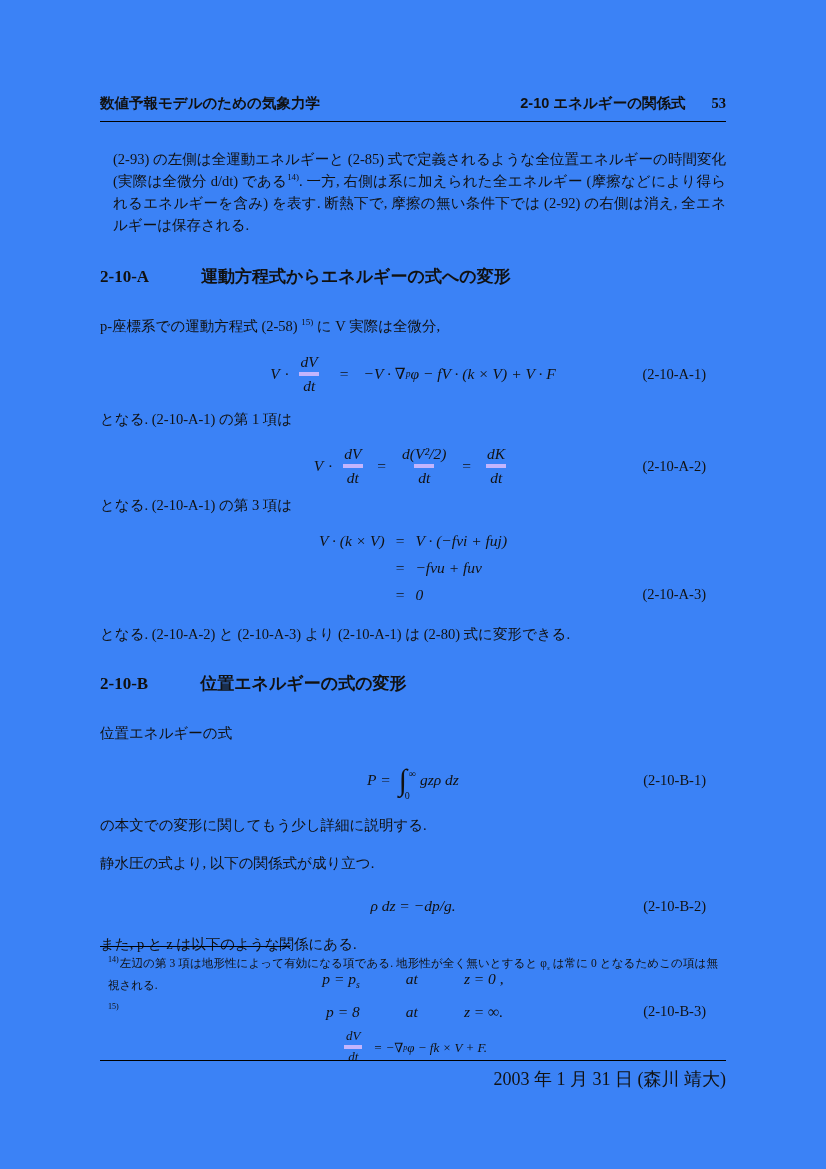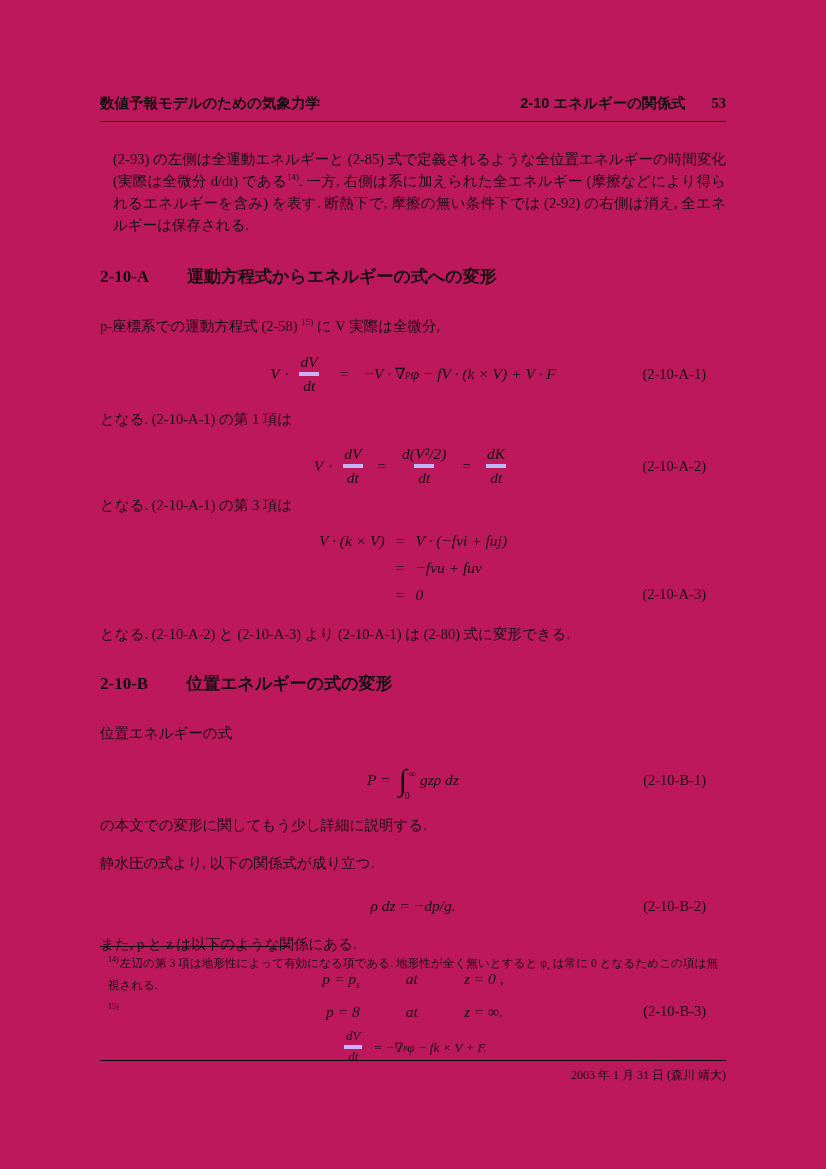--- a/index.html
+++ b/index.html
@@ -1,34 +1,34 @@
 <!DOCTYPE html>
 <html lang="ja"><head>
 <meta charset="utf-8">
 <style>
   html,body{margin:0;padding:0;background:#ffffff;}
   .page{
-    position:relative;width:826px;height:1169px;background:#be185d;
+    position:relative;width:826px;height:1169px;background:#3b82f6;
     font-family:"Liberation Serif","DejaVu Serif",serif;color:#111111;
     overflow:hidden;
   }
   .content{padding:92px 100px 0 100px;font-size:14.5px;line-height:22px;}
 
   
   .hdr{display:flex;justify-content:space-between;align-items:baseline;
        font-weight:bold;font-size:14.5px;padding-bottom:7px;border-bottom:1.6px solid #000;}
   .hdr .jp{font-family:"Liberation Sans","DejaVu Sans",sans-serif;}
   .hdr-right{display:flex;gap:26px;align-items:baseline;}
 
   
   .para{margin:26px 0 0 13px;text-align:justify;line-height:22px;}
   .fnref{font-size:0.62em;vertical-align:super;line-height:0;}
 
   
-  .sec{display:flex;align-items:flex-end;gap:38px;margin-top:30px;font-weight:bold;font-size:17px;line-height:21px;}
+  .sec{display:flex;align-items:flex-end;gap:52px;margin-top:30px;font-weight:bold;font-size:17px;line-height:21px;}
   .sec .sec-title{font-family:"Liberation Sans","DejaVu Sans",sans-serif;}
 
   .plain{margin-top:28px;line-height:22px;}
   .plain-tight{margin-top:12px;line-height:22px;}
   .plain-b{margin-top:14px;line-height:22px;}
 
   
   .eq{position:relative;display:flex;justify-content:center;align-items:center;
       font-size:15.5px;min-height:44px;}
   .m{font-style:italic;}
@@ -60,21 +60,21 @@
   
   .footnotes{position:absolute;left:100px;right:100px;top:946px;font-size:11.5px;line-height:17px;}
   .fn-rule{width:190px;border-top:1px solid #000;margin-bottom:4px;}
   .fn-text{margin:8px;text-align:justify;}
   .fn-marker{font-size:0.7em;vertical-align:super;line-height:0;margin-right:1px;}
   .fn-eq{min-height:40px;font-size:13px;margin-top:8px;justify-content:center;}
 
   
   .footer{position:absolute;left:100px;right:100px;top:1060px;}
   .footer-rule{border-top:1px solid #000;}
-  .footer-date{text-align:right;font-size:12px;margin-top:6px;}
+  .footer-date{text-align:right;font-size:18px;margin-top:6px;}
 </style>
 </head>
 <body>
 
 <div class="page">
   <div class="content">
 
     <div class="hdr">
       <span class="jp">数値予報モデルのための気象力学</span>
       <span class="hdr-right">

